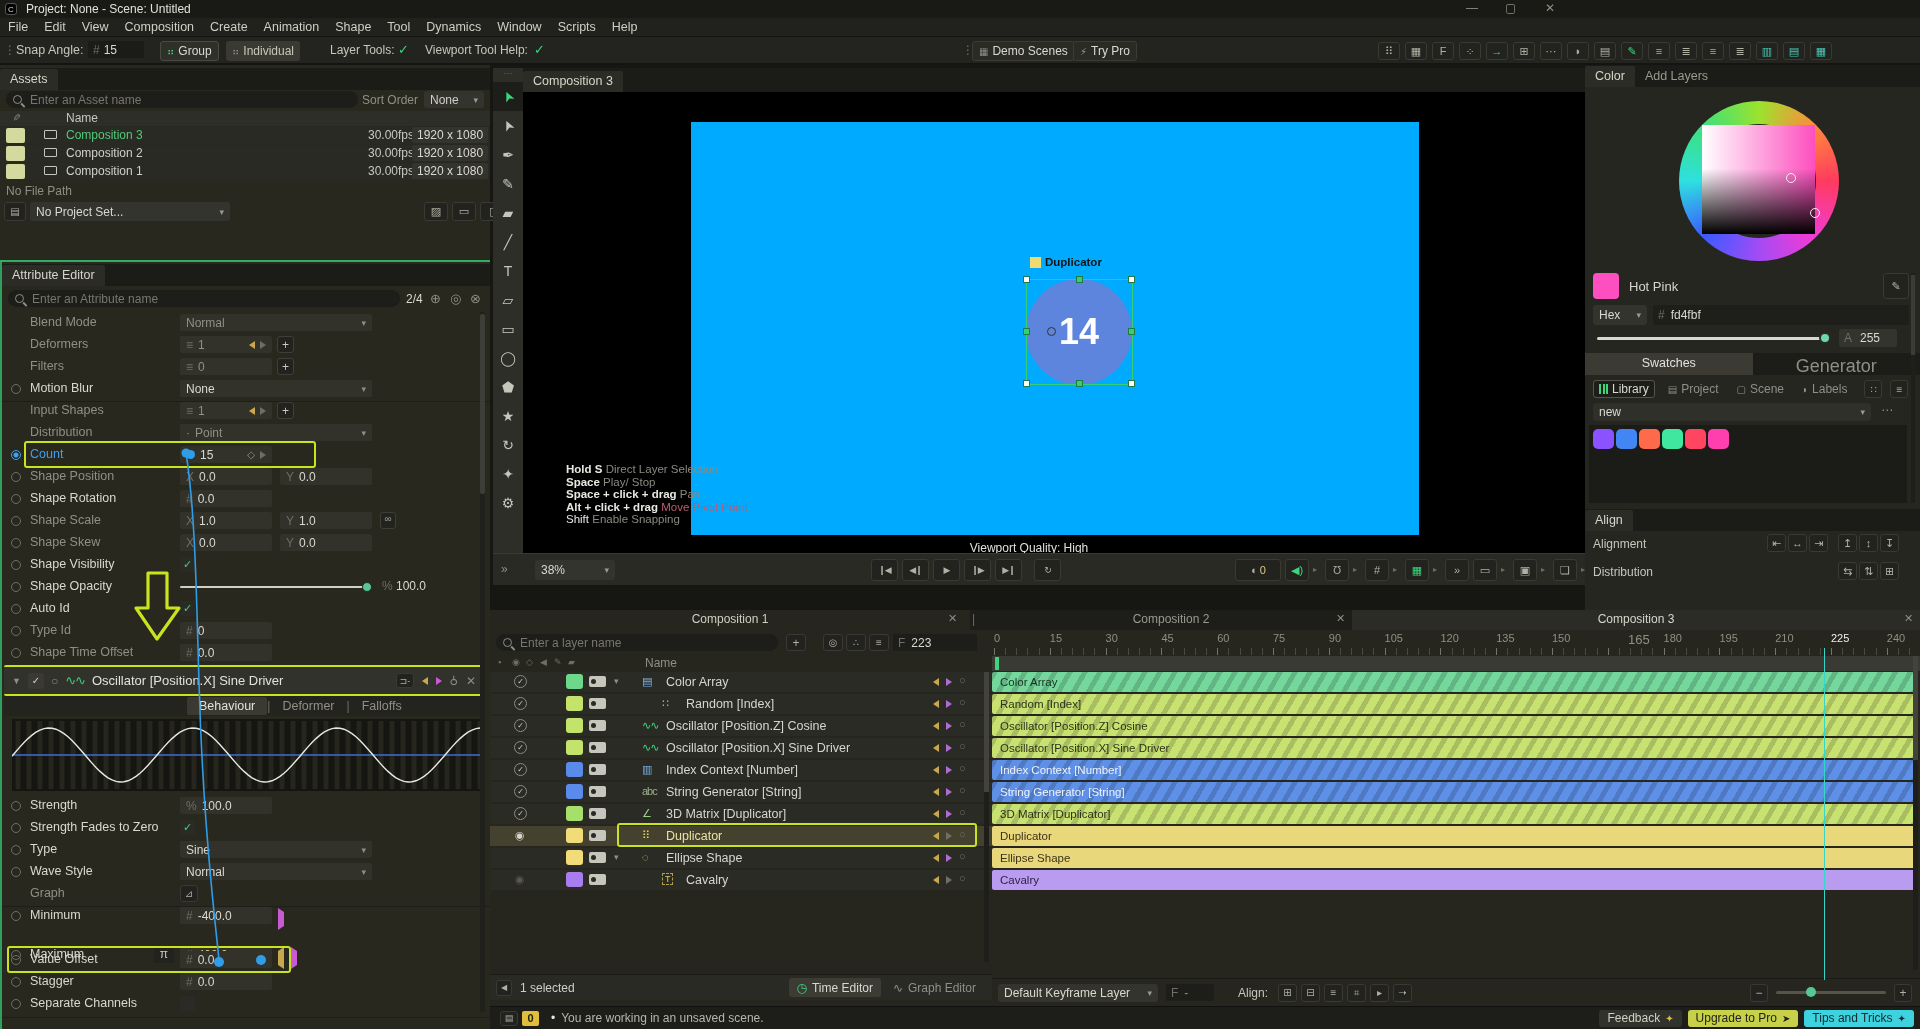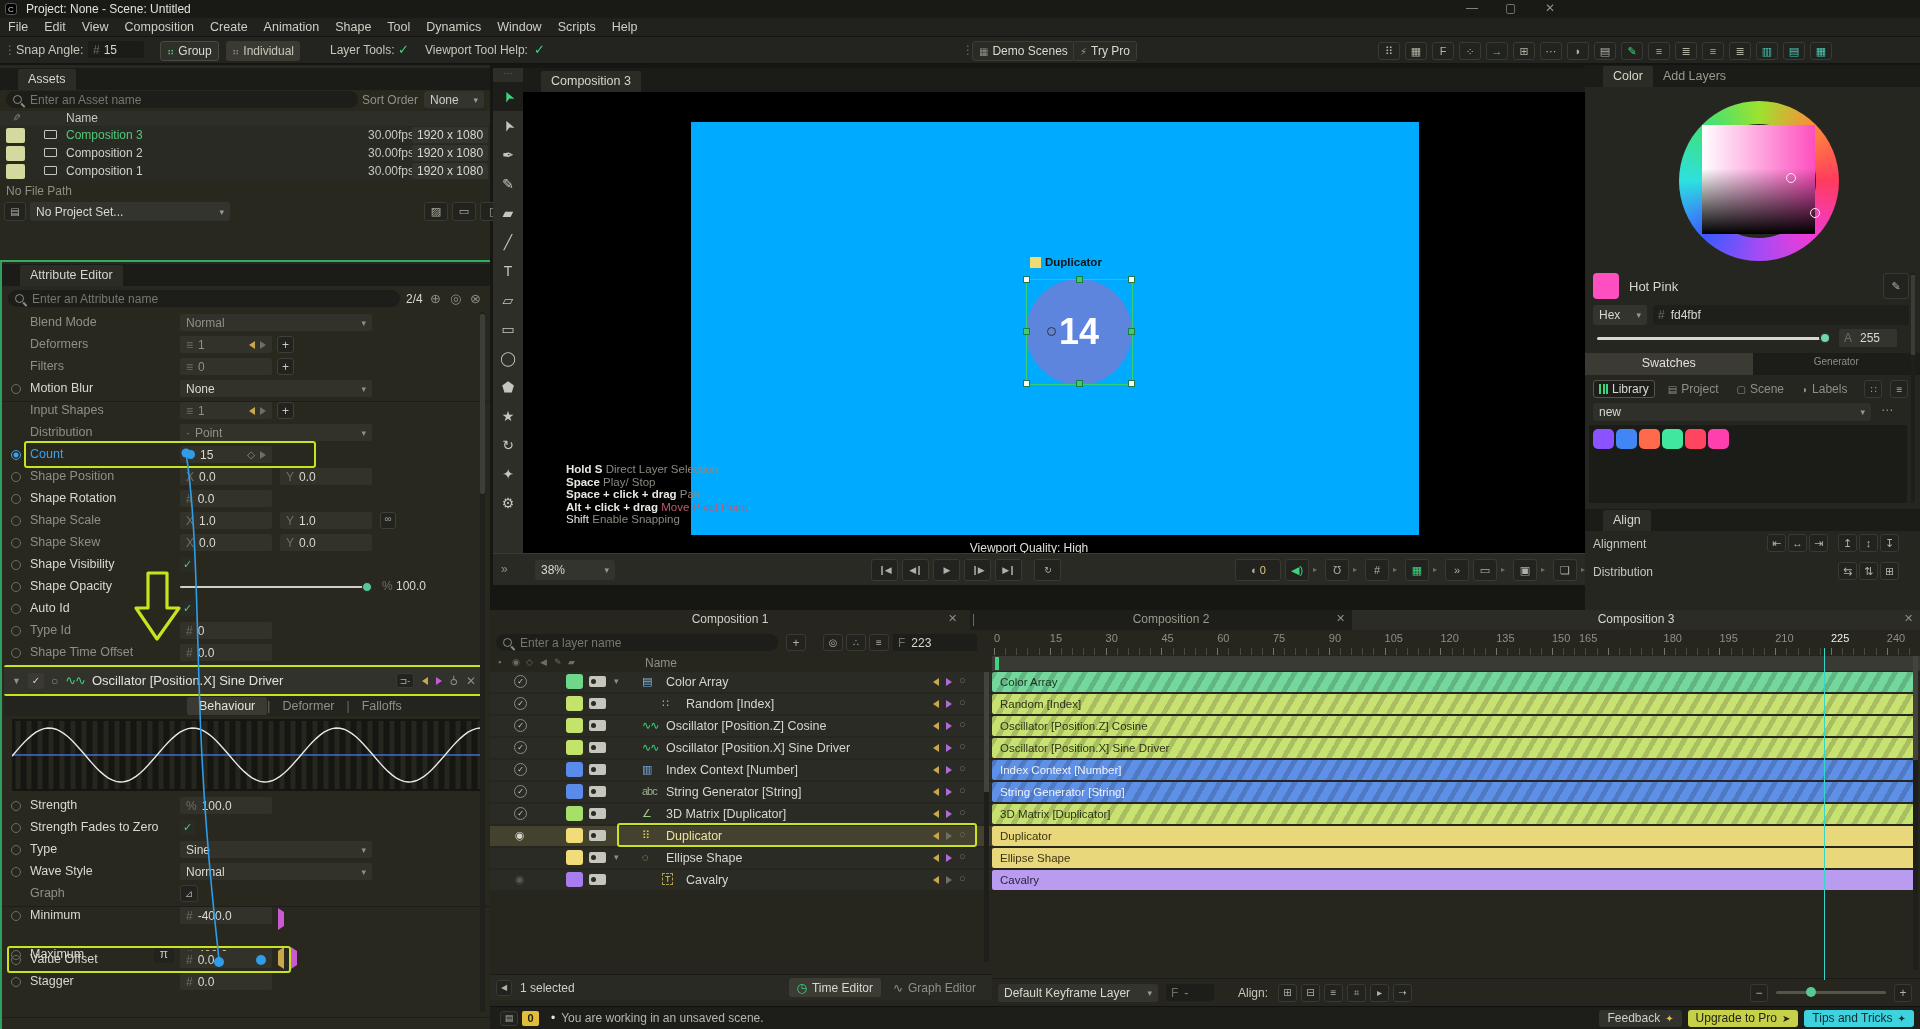--- a/index.html
+++ b/index.html
@@ -13,21 +13,21 @@
   .green{color:#3ed47e;}
   
   #titlebar{left:0;top:0;width:1920px;height:18px;background:#191915;display:flex;align-items:center;}
   #menubar{left:0;top:18px;width:1920px;height:19px;background:#21211d;display:flex;align-items:center;border-bottom:1px solid #141412;}
   .menu-item{padding:0 8px;color:#cfcfc6;font-size:12.5px;}
   #toolbar{left:0;top:37px;width:1920px;height:28px;background:#232320;border-bottom:2px solid #141412;}
   .seg{height:20px;border-radius:3px;display:flex;align-items:center;padding:0 6px;gap:4px;font-size:12px;}
   .check{color:#3ed47e;font-weight:bold;font-size:13px;}
   
   .panel{background:#26261f;}
-  .tabbar{background:#1b1b17;display:flex;align-items:flex-end;height:22px;padding-left:18px;}
+  .tabbar{background:#1b1b17;display:flex;align-items:flex-end;height:22px;}
   .tab{padding:3px 10px 4px 10px;font-size:12.5px;color:#9a9a90;background:transparent;}
   .tab.active{background:#2c2c26;color:#d6d6cc;border-radius:2px 2px 0 0;}
   .search{background:#1d1d19;border:none;border-radius:9px;height:17px;color:#cfcfc6;font-size:12px;padding-left:24px;outline:none;}
   .search::placeholder{color:#77776e;}
   .i-search{position:absolute;width:9px;height:9px;border:1.5px solid #8f8f85;border-radius:50%;}
   .i-search::after{content:"";position:absolute;width:1.5px;height:5px;background:#8f8f85;left:8px;top:7px;transform:rotate(-45deg);}
   .dd{background:#34342e;border-radius:3px;display:flex;align-items:center;padding:0 6px;color:#cfcfc6;}
   .dd .car{margin-left:auto;color:#9a9a90;font-size:9px;}
   
   .arow{position:absolute;left:0;width:486px;height:22px;}
@@ -422,20 +422,25 @@
         </div>
         <div class="hl" style="left: 5px; top: 684px; width: 284px; height: 27px;"></div>
         <div class="arow" style="top: 709px;">
           <span class="radio"></span>
           <span class="lbl white">Stagger</span>
           <div class="afield" style="left: 178px; width: 92px;">
             <span class="faint">#</span>
             <span class="white">0.0</span>
           </div>
         </div>
+        <div class="arow" style="top: 731px;">
+          <span class="radio"></span>
+          <span class="lbl white">Separate Channels</span>
+          <div class="cb"></div>
+        </div>
         <div class="hbar" style="top: 755px;"></div>
         <div class="abs" style="left: 478px; top: 50px; width: 5px; height: 700px; background: rgb(32, 32, 28); border-radius: 2px;"></div>
         <div class="abs" style="left: 478px; top: 52px; width: 5px; height: 180px; background: rgb(62, 62, 56); border-radius: 2px;"></div>
       </div>
       <svg width="490" height="964" style="position: absolute; left: 0px; top: 0px; pointer-events: none; z-index: 30;">
         <path d="M186,388 C199,470 196,600 203,710 C208,800 215,855 219,895" stroke="#2f9de8" stroke-width="1.6" fill="none"></path>
         <circle cx="186" cy="388" r="4.5" fill="#2f9de8"></circle>
         <circle cx="219" cy="897" r="5" fill="#2f9de8"></circle>
         <path d="M148,508 L167,508 L167,543 L179,543 L157,574 L136,543 L148,543 Z" stroke="#c9e31f" stroke-width="3.2" fill="none" stroke-linejoin="round"></path>
       </svg>
@@ -735,21 +740,21 @@
         <span class="abs" style="left: 57.8px; top: 2px; font-size: 11px; color: rgb(143, 143, 134);">15</span>
         <span class="abs" style="left: 113.6px; top: 2px; font-size: 11px; color: rgb(143, 143, 134);">30</span>
         <span class="abs" style="left: 169.4px; top: 2px; font-size: 11px; color: rgb(143, 143, 134);">45</span>
         <span class="abs" style="left: 225.2px; top: 2px; font-size: 11px; color: rgb(143, 143, 134);">60</span>
         <span class="abs" style="left: 281px; top: 2px; font-size: 11px; color: rgb(143, 143, 134);">75</span>
         <span class="abs" style="left: 336.8px; top: 2px; font-size: 11px; color: rgb(143, 143, 134);">90</span>
         <span class="abs" style="left: 392.6px; top: 2px; font-size: 11px; color: rgb(143, 143, 134);">105</span>
         <span class="abs" style="left: 448.4px; top: 2px; font-size: 11px; color: rgb(143, 143, 134);">120</span>
         <span class="abs" style="left: 504.2px; top: 2px; font-size: 11px; color: rgb(143, 143, 134);">135</span>
         <span class="abs" style="left: 560px; top: 2px; font-size: 11px; color: rgb(143, 143, 134);">150</span>
-        <span class="abs" style="left: 587px; top: 2px; font-size: 11px; color: rgb(143, 143, 134);">165</span>
+        <span class="abs" style="left: 636px; top: 2px; font-size: 13px; color: rgb(143, 143, 134);">165</span>
         <span class="abs" style="left: 671.6px; top: 2px; font-size: 11px; color: rgb(143, 143, 134);">180</span>
         <span class="abs" style="left: 727.4px; top: 2px; font-size: 11px; color: rgb(143, 143, 134);">195</span>
         <span class="abs" style="left: 783.2px; top: 2px; font-size: 11px; color: rgb(143, 143, 134);">210</span>
         <span class="abs" style="left: 839px; top: 2px; font-size: 11px; color: rgb(240, 240, 234);">225</span>
         <span class="abs" style="left: 894.8px; top: 2px; font-size: 11px; color: rgb(143, 143, 134);">240</span>
       </div>
       <div class="abs" style="left: 2px; top: 38px; width: 926px; height: 7px; background: repeating-linear-gradient(90deg, rgb(116, 116, 106) 0px, rgb(116, 116, 106) 1px, transparent 1px, transparent 55.8px), repeating-linear-gradient(90deg, rgb(74, 74, 67) 0px, rgb(74, 74, 67) 1px, transparent 1px, transparent 11.16px);"></div>
       <div class="abs" style="left: 0px; top: 46px; width: 928px; height: 15px; background: rgb(58, 58, 52);"></div>
       <div class="abs" style="left: 3px; top: 47px; width: 4px; height: 13px; background: rgb(62, 212, 126);"></div>
       <div class="trk striped" style="top: 62px; background-color: rgb(116, 216, 156); color: rgb(28, 47, 34);">
@@ -832,21 +837,21 @@
         <span class="white">fd4fbf</span>
       </div>
       <div class="abs" style="left: 12px; top: 272px; width: 228px; height: 2.5px; background: rgb(216, 216, 210); border-radius: 2px;"></div>
       <div class="abs" style="left: 234px; top: 267px; width: 12px; height: 12px; border-radius: 50%; background: rgb(111, 216, 168); border: 2px solid rgb(42, 42, 38);"></div>
       <div class="abs chip" style="left: 254px; top: 264px; width: 58px; height: 18px; gap: 8px;">
         <span class="faint">A</span>
         <span class="white">255</span>
       </div>
       <div class="abs" style="left: 0px; top: 288px; width: 335px; height: 22px; background: rgb(28, 28, 24); display: flex;">
         <div style="flex: 1 1 0%; text-align: center; padding-top: 3px; font-size: 12.5px; background: rgb(59, 59, 52); color: rgb(226, 226, 218);">Swatches</div>
-        <div style="flex: 1 1 0%; text-align: center; padding-top: 3px; font-size: 10px; color: rgb(143, 143, 133);">Generator</div>
+        <div style="flex: 1 1 0%; text-align: center; padding-top: 3px; font-size: 18px; color: rgb(143, 143, 133);">Generator</div>
       </div>
       <div class="abs row" style="left: 0px; top: 314px; width: 335px; height: 20px; gap: 8px; padding-left: 8px;">
         <div class="row" style="gap: 4px; height: 18px; padding: 0px 5px; border-radius: 3px; background: rgb(29, 29, 26); border: 1px solid rgb(85, 85, 76);">
           <span style="display: flex; gap: 1.5px;">
             <span style="width: 2px; height: 10px; background: rgb(62, 212, 126);"></span>
             <span style="width: 2px; height: 10px; background: rgb(62, 212, 126);"></span>
             <span style="width: 2px; height: 10px; background: rgb(62, 212, 126);"></span>
           </span>
           <span class="white">Library</span>
         </div>

